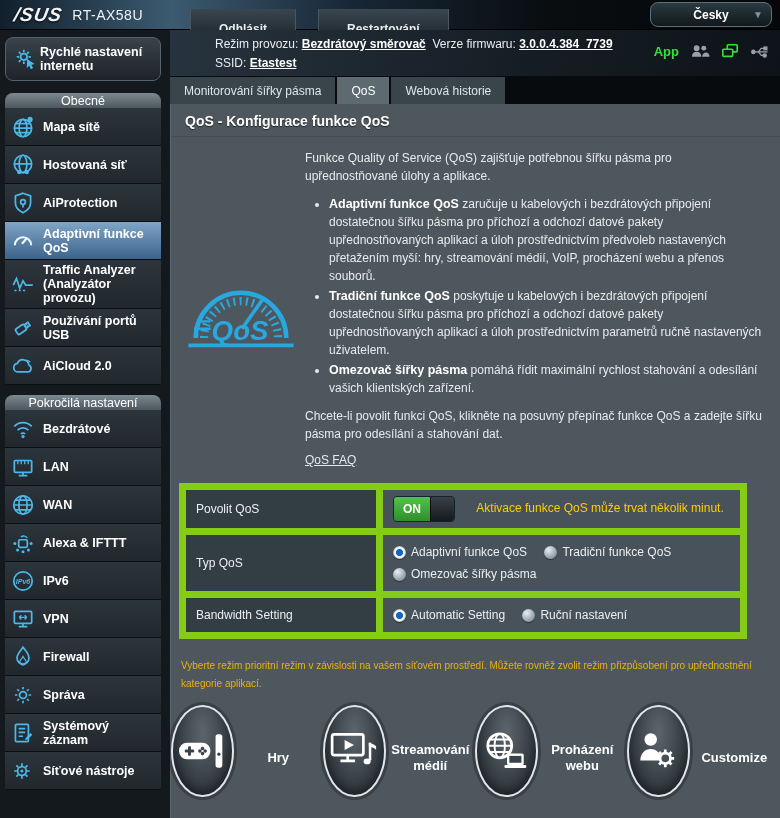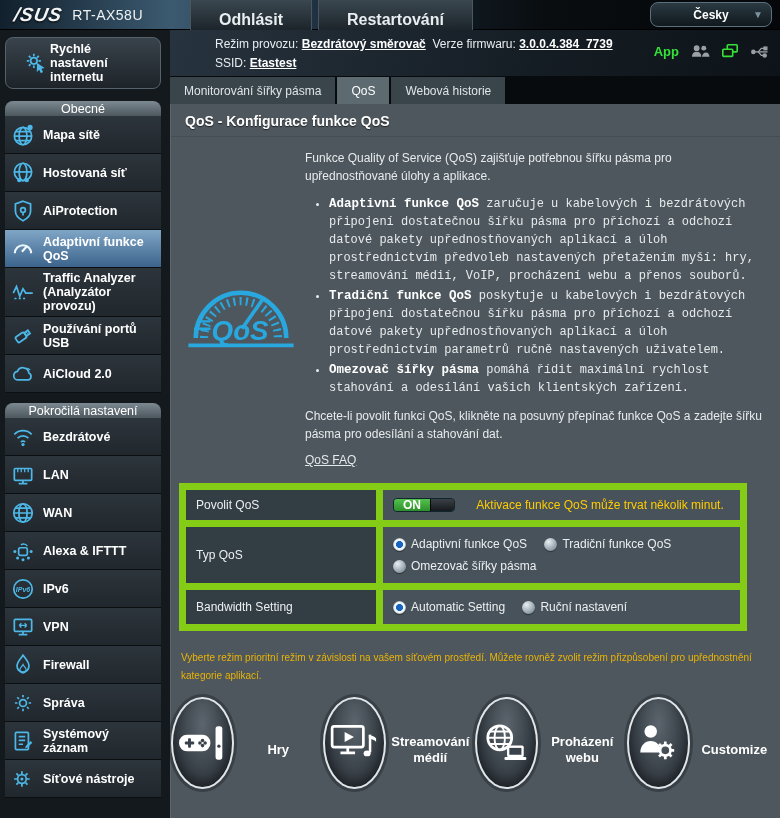--- a/index.html
+++ b/index.html
@@ -7,40 +7,40 @@
     font-family:"Liberation Sans", sans-serif; }
 
   
   .header { height:30px; display:flex; align-items:center; position:relative;
     background:linear-gradient(90deg,#11202c 0%,#3c5a70 22%,#182736 45%,#090d10 70%,#05070a 100%);
     border-bottom:1px solid #000; }
   .asus-logo { color:#f2f4f6; font-size:19px; font-weight:bold; font-style:italic;
     letter-spacing:1px; transform:skewX(-10deg); display:inline-block; margin:0 10px 0 14px;
     text-shadow:0 1px 2px #000; }
   .model { color:#eef1f3; font-size:14px; font-weight:normal; letter-spacing:.5px; }
-  .hdr-btn { position:absolute; top:0; height:40px; padding:0 28px; color:#e8edf0;
-    font-size:16px; font-weight:bold; cursor:pointer;
+  .hdr-btn { position:absolute; top:9px; height:40px; padding:0 28px; color:#e8edf0;
+    font-size:12px; font-weight:bold; cursor:pointer;
     background:linear-gradient(#3a4750,#131a1f); border:1px solid #4a565e;
     border-top:none; border-radius:0 0 9px 9px; font-family:inherit; }
   .hdr-btn.logout { left:190px; }
   .hdr-btn.reboot { left:318px; }
   .lang-select { position:absolute; right:8px; top:2px; width:122px; height:25px;
     background:linear-gradient(#2b3a42,#10181d); border:1px solid #5c707c; border-radius:8px;
     color:#fff; font-size:12px; font-weight:bold; display:flex; align-items:center;
     justify-content:center; cursor:pointer; }
   .lang-caret { position:absolute; right:8px; color:#7e93a0; font-size:10px; }
 
   
   .layout { display:flex; height:788px; }
 
   
   .sidebar { width:170px; background:#14191e; padding:7px 9px 0 5px; flex:none; }
-  .quick-setup { height:52px; border:1px solid #55616b; border-radius:8px;
+  .quick-setup { height:44px; border:1px solid #55616b; border-radius:8px;
     background:linear-gradient(#39434b,#1d2329); display:flex; align-items:center;
-    padding:0 16px; cursor:pointer; margin-bottom:12px; }
+    padding:0 6px; cursor:pointer; margin-bottom:12px; }
   .quick-setup .lbl, .side-item .lbl { color:#fff; font-size:12.5px; font-weight:bold; line-height:14px; }
   .section-hdr { height:15px; margin-top:10px; border-radius:8px 8px 0 0;
     background:linear-gradient(#7d8990,#4c575e); color:#fff; font-size:12.5px;
     display:flex; align-items:center; justify-content:center; }
   .side-item { min-height:38px; display:flex; align-items:center; gap:6px; padding:3px 4px;
     background:linear-gradient(#2d353c,#20272d); border-bottom:1px solid #0b0f12;
     cursor:pointer; }
   .side-item.selected { background:linear-gradient(#7fa6c6,#3c638b); }
   .side-icon { width:28px; flex:none; display:flex; justify-content:center; }
   .side-icon svg { stroke:#4db8e8; fill:none; stroke-width:1.6; }
@@ -63,29 +63,29 @@
   .tab.active { background:#5d6a70; color:#fff; }
 
   .panel { flex:1; background:#4d575d; border-left:1px solid #5d686e; padding-bottom:6px; }
   .page-title { padding:9px 14px 7px 14px; color:#fff; font-size:14px; font-weight:bold;
     border-bottom:1px solid #434d53; text-shadow:0 1px 1px #222; }
 
   .desc { display:flex; padding:12px 14px 0 6px; }
   .gauge-wrap { width:128px; flex:none; display:flex; justify-content:center; align-items:center; }
   .desc-text { flex:1; color:#e8ebed; font-size:12px; line-height:18px; }
   .desc-text b { color:#fff; font-size:12.5px; }
-  .desc-text ul { margin:10px 0 10px 24px;font-family:Liberation Mono, monospace; }
+  .desc-text ul { margin:10px 0 10px 24px; }
   .desc-text li { margin-bottom:2px; }
   .faq { display:inline-block; margin:8px 0 10px 0; color:#e4e9eb; text-decoration:underline; cursor:pointer; }
 
   table.qos-table { border-collapse:collapse; margin:4px 0 8px 8px; width:568px; }
   .qos-table td { border:7px solid #84cc16; font-size:12px; color:#eceff1; }
   .qos-table td.lbl { width:197px; background:#333d44; padding:8px 10px; }
   .qos-table td.val { background:#47525a; padding:6px 10px; }
-  .toggle { display:inline-flex; width:62px; height:14px; border-radius:4px; overflow:hidden;
+  .toggle { display:inline-flex; width:62px; height:26px; border-radius:4px; overflow:hidden;
     border:1px solid #10252e; vertical-align:middle; cursor:pointer;
     box-shadow:inset 0 1px 2px rgba(0,0,0,.5); }
   .toggle .on { width:36px; background:linear-gradient(#53c24d,#2e8f2b); color:#fff;
     font-weight:bold; font-size:12px; display:flex; align-items:center; justify-content:center; }
   .toggle .knob { flex:1; background:linear-gradient(#3a4146,#15191d); border-left:1px solid #000;
     border-radius:0 3px 3px 0; }
   .note { color:#ffcc00; margin-left:18px; font-size:12px; }
   .radio-item { display:inline-flex; align-items:center; gap:5px; margin-right:14px; cursor:pointer; line-height:22px; }
   .radio { width:13px; height:13px; border-radius:50%; flex:none;
     background:radial-gradient(circle at 35% 30%, #e8eef1, #8795a0 75%); box-shadow:0 1px 1px rgba(0,0,0,.4); }

